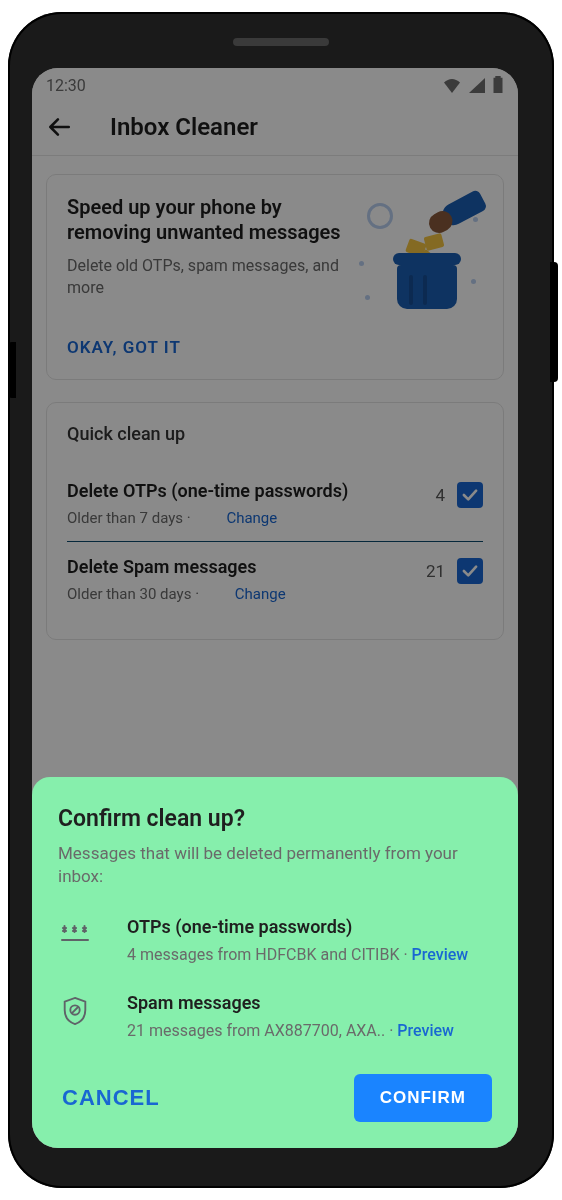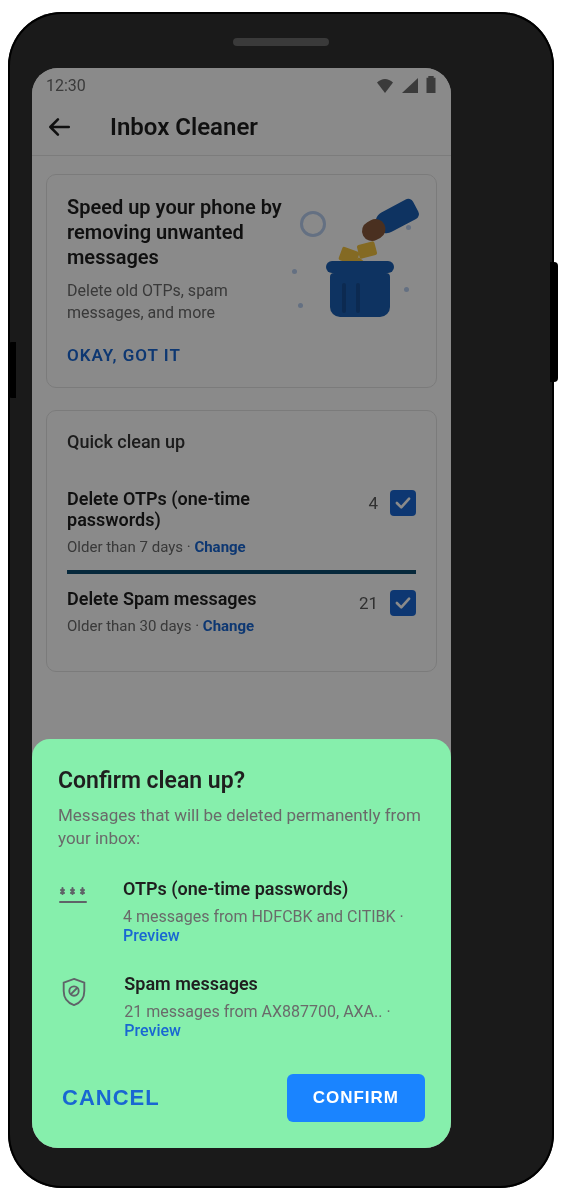--- a/index.html
+++ b/index.html
@@ -6,61 +6,61 @@
   html, body { width: 562px; height: 1200px; background: #fff; font-family: Roboto, Arial, sans-serif; }
   
   .phone-frame {
     position: absolute; left: 8px; top: 12px; width: 546px; height: 1176px;
     background: #1a1a1a; border-radius: 54px; box-shadow: 0 0 0 2px #000 inset;
   }
   .speaker { position:absolute; top:26px; left:50%; transform:translateX(-50%); width:96px; height:8px; border-radius:4px; background:#3a3a3a; }
   .side-btn-l { position:absolute; left:0; top:330px; width:8px; height:56px; background:#000; border-radius:4px 0 0 4px; }
   .side-btn-r { position:absolute; right:-4px; top:250px; width:8px; height:120px; background:#000; border-radius:0 4px 4px 0; }
   .screen {
-    position:absolute; left:24px; top:56px; width:419px; height:1080px;
+    position:absolute; left:24px; top:56px; width:486px; height:1080px;
     background:#fff; border-radius:26px; overflow:hidden;
   }
   .scrim { position:absolute; inset:0; background:rgba(0,0,0,0.46); }
   
   .status-bar { height:30px; padding:4px 14px 0; display:flex; justify-content:space-between; align-items:center; color:#6d6d6d; font-size:16px; }
   .status-icons { display:flex; gap:6px; align-items:center; }
   .status-icons svg { fill:#6d6d6d; }
   
   .app-bar { height:58px; display:flex; align-items:center; padding:0 14px; gap:38px; border-bottom:1px solid #e6e6e6; }
   .app-bar .title { font-size:24px; font-weight:600; color:#1f1f1f; }
   .back-arrow { width:26px; height:26px; }
   .back-arrow path { stroke:#1f1f1f; stroke-width:2.4; fill:none; stroke-linecap:round; stroke-linejoin:round; }
   
   .content { padding:18px 14px; background:#fff; }
   .card { border:1px solid #e4e4e4; border-radius:10px; padding:20px 20px 22px; margin-bottom:22px; }
-  .intro { display:flex; gap:0;align-items:flex-end; }
+  .intro { display:flex; gap:0; }
   .intro-text h2 { font-size:20px; font-weight:600; color:#1f1f1f; line-height:1.25; }
   .intro-text p { font-size:16px; color:#6a6a6a; margin-top:10px; line-height:1.35; }
   .okay { margin-top:22px; font-size:17px; font-weight:600; letter-spacing:1px; color:#1967d2; }
   .illus { flex:0 0 130px; height:120px; position:relative; }
   
   .illus .bin { position:absolute; left:44px; bottom:6px; width:60px; height:44px; background:#1b5fb3; border-radius:4px 4px 10px 10px; }
   .illus .binlines::before, .illus .binlines::after { content:""; position:absolute; bottom:10px; width:4px; height:30px; background:#174f96; border-radius:2px; }
   .illus .binlines::before { left:56px; } .illus .binlines::after { left:70px; }
   .illus .lid { position:absolute; left:40px; bottom:50px; width:68px; height:12px; background:#1b5fb3; border-radius:6px; }
   .illus .hand { position:absolute; left:78px; top:6px; width:60px; height:50px; transform:rotate(-28deg); }
   .illus .hand .sleeve { position:absolute; left:18px; top:0; width:44px; height:22px; background:#1b5fb3; border-radius:12px 6px 6px 12px; }
   .illus .hand .skin { position:absolute; left:2px; top:2px; width:24px; height:20px; background:#8a5a3b; border-radius:12px; }
   .illus .paper { position:absolute; width:18px; height:14px; background:#f4c542; border-radius:2px; }
   .illus .p1{left:54px; top:46px; transform:rotate(20deg);} .illus .p2{left:72px; top:40px; transform:rotate(-15deg);} .illus .p3{left:66px; top:58px; transform:rotate(40deg);} 
   .illus .clock { position:absolute; left:14px; top:8px; width:26px; height:26px; border:3px solid #b9cff0; border-radius:50%; }
   .illus .dot { position:absolute; width:5px; height:5px; background:#b9cff0; border-radius:50%; }
   .illus .d1{left:6px; top:66px;} .illus .d2{left:120px; top:22px;} .illus .d3{left:118px; top:84px;} .illus .d4{left:12px; top:100px}
 
   .quick h3 { font-size:18px; color:#343434; font-weight:500; margin-bottom:22px; }
-  .row { padding:14px 0; border-top:4px solid #0c4a6e; display:flex; align-items:flex-start; justify-content:space-between; gap:10px; }
+  .row { padding:14px 0; border-top:1px solid #0c4a6e; display:flex; align-items:flex-start; justify-content:space-between; gap:10px; }
   .row:first-of-type { border-top:none;gap:33px; }
   .row .rl .t { font-size:18px; font-weight:600; color:#1f1f1f; }
   .row .rl .s { font-size:15px; color:#6a6a6a; margin-top:8px; }
-  .row .rl .s .chg { color:#1967d2; font-weight:700; }
+  .row .rl .s .chg { color:#1967d2; font-weight:400;margin-left:32px; }
   .row .rr { display:flex; align-items:center; gap:12px; padding-top:2px; }
   .row .cnt { font-size:17px; color:#5a5a5a; }
   .cbx { width:26px; height:26px; background:#1967d2; border-radius:4px; display:flex; align-items:center; justify-content:center; }
   .cbx svg { stroke:#fff; stroke-width:3; fill:none; stroke-linecap:round; stroke-linejoin:round; }
 
   
   .sheet { position:absolute; left:0; right:0; bottom:0; background:#86efac; border-radius:18px 18px 0 0; padding:28px 26px 26px; }
   .sheet h2 { font-size:23px; font-weight:600; color:#1f1f1f; }
   .sheet .sub { font-size:17px; color:#6a6a6a; margin-top:10px; line-height:1.35; }
   .sitem { display:flex; gap:35px; margin-top:28px; align-items:flex-start; }

